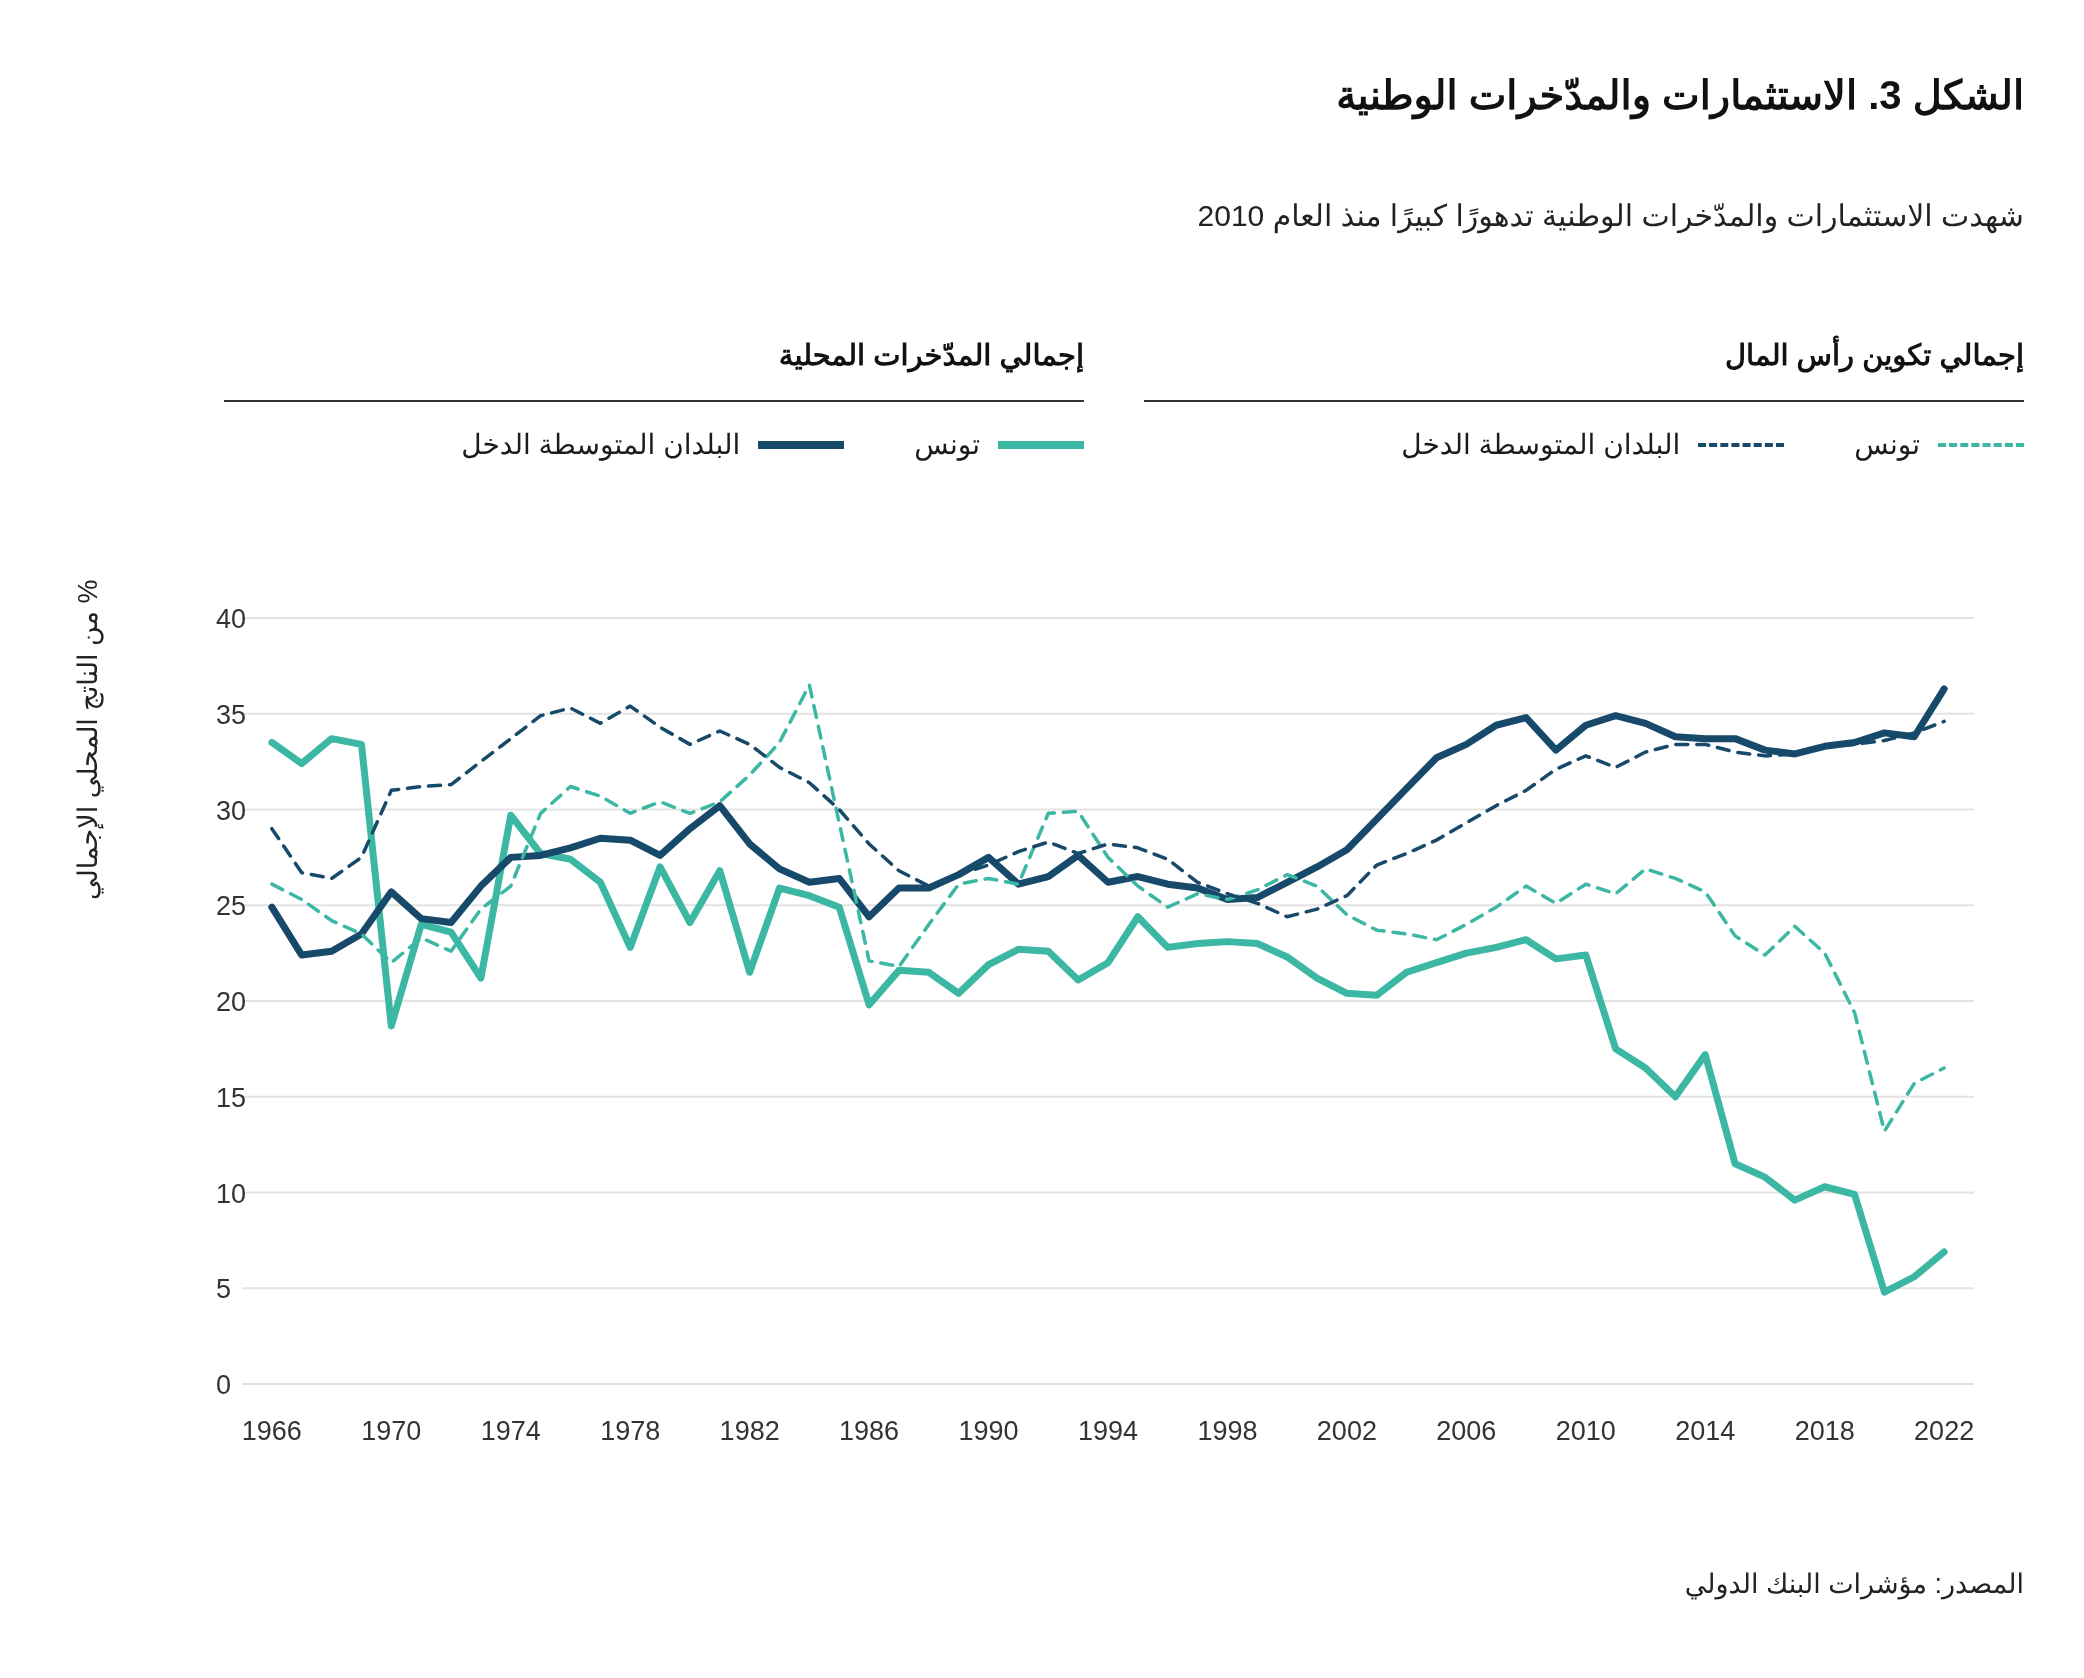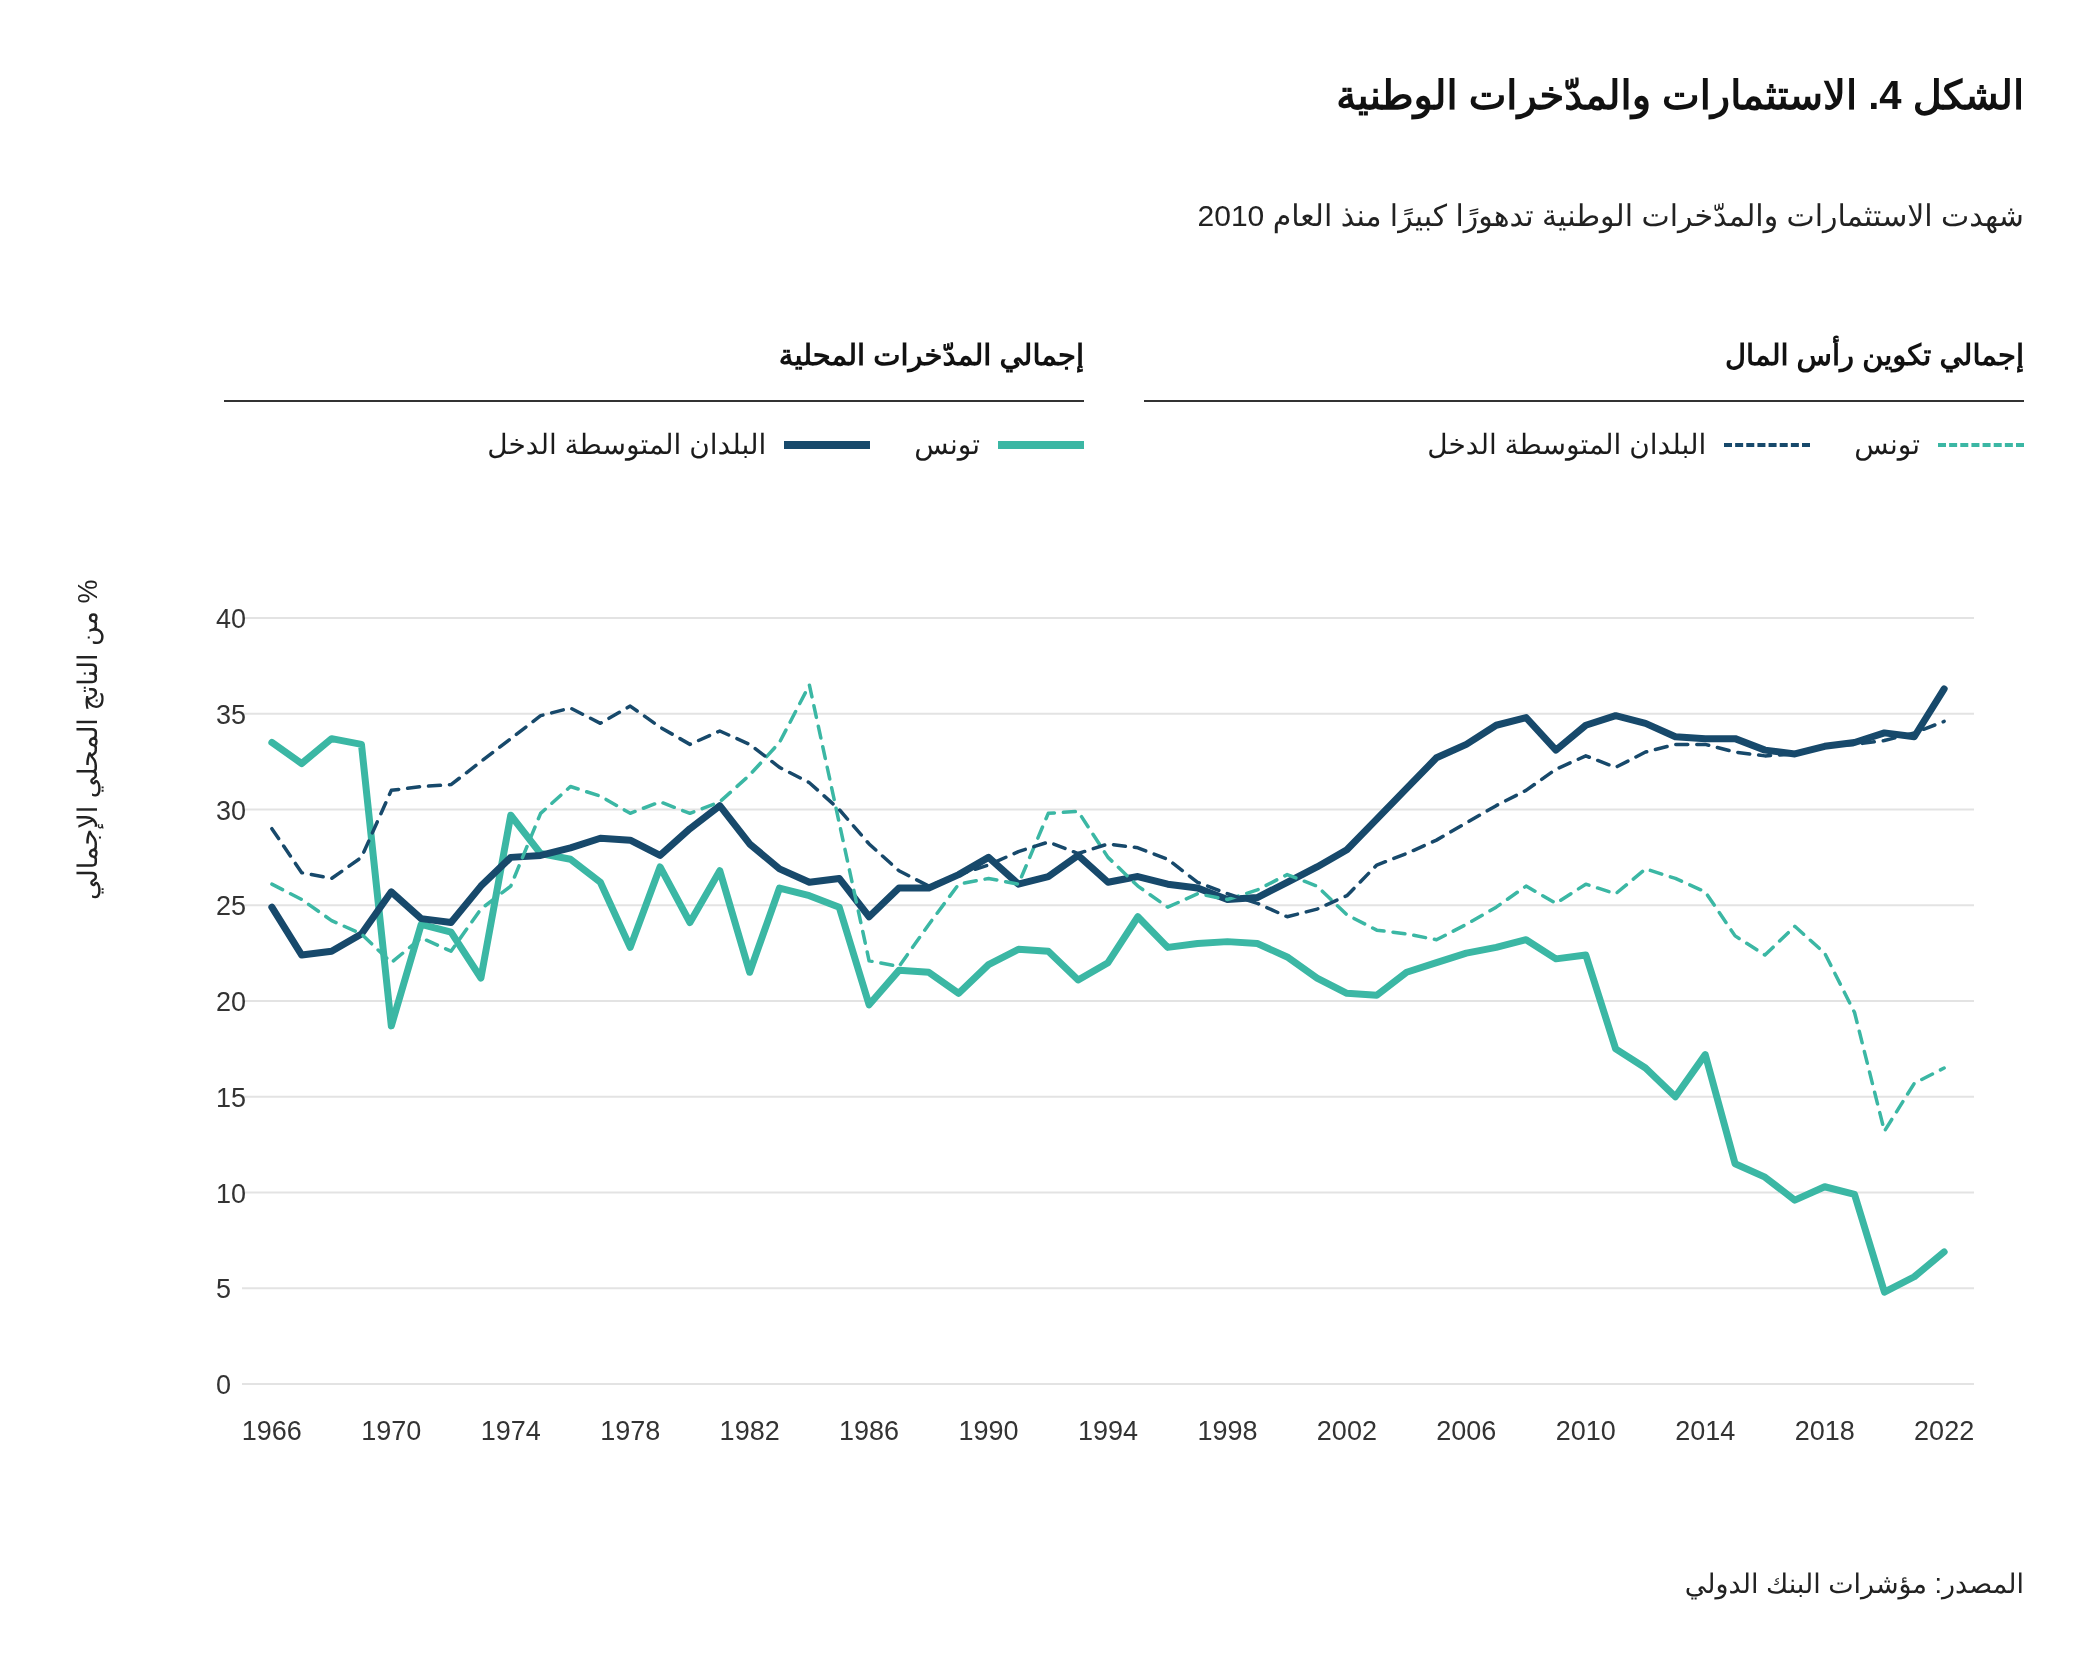--- a/index.html
+++ b/index.html
@@ -74,20 +74,21 @@
     align-items: center;
     gap: 44px;
     font-size: 28px;
   }
   .legend-item {
     display: flex;
     flex-direction: row;
     align-items: center;
     gap: 18px;
     white-space: nowrap;
+    margin-left: 26px;
   }
   .swatch {
     display: inline-block;
     width: 86px;
     height: 0;
     border-top-width: 8px;
     border-top-style: solid;
   }
   .swatch.dash {
     border-top-width: 4px;
@@ -132,21 +133,21 @@
   .grid-line {
     stroke: #e3e3e3;
     stroke-width: 2;
   }
 </style>
 </head>
 <body>
 
 <div class="figure">
 
-  <div class="title">الشكل 4. الاستثمارات والمدّخرات الوطنية</div>
+  <div class="title">الشكل 3. الاستثمارات والمدّخرات الوطنية</div>
   <div class="subtitle">شهدت الاستثمارات والمدّخرات الوطنية تدهورًا كبيرًا منذ العام 2010</div>
 
   <div class="legend-group right">
     <div class="legend-heading">إجمالي تكوين رأس المال</div>
     <div class="legend-rule"></div>
     <div class="legend-items">
       <div class="legend-item">
         <span class="swatch dash" style="border-top-color:#3bb7a4"></span>
         <span>تونس</span>
       </div>

